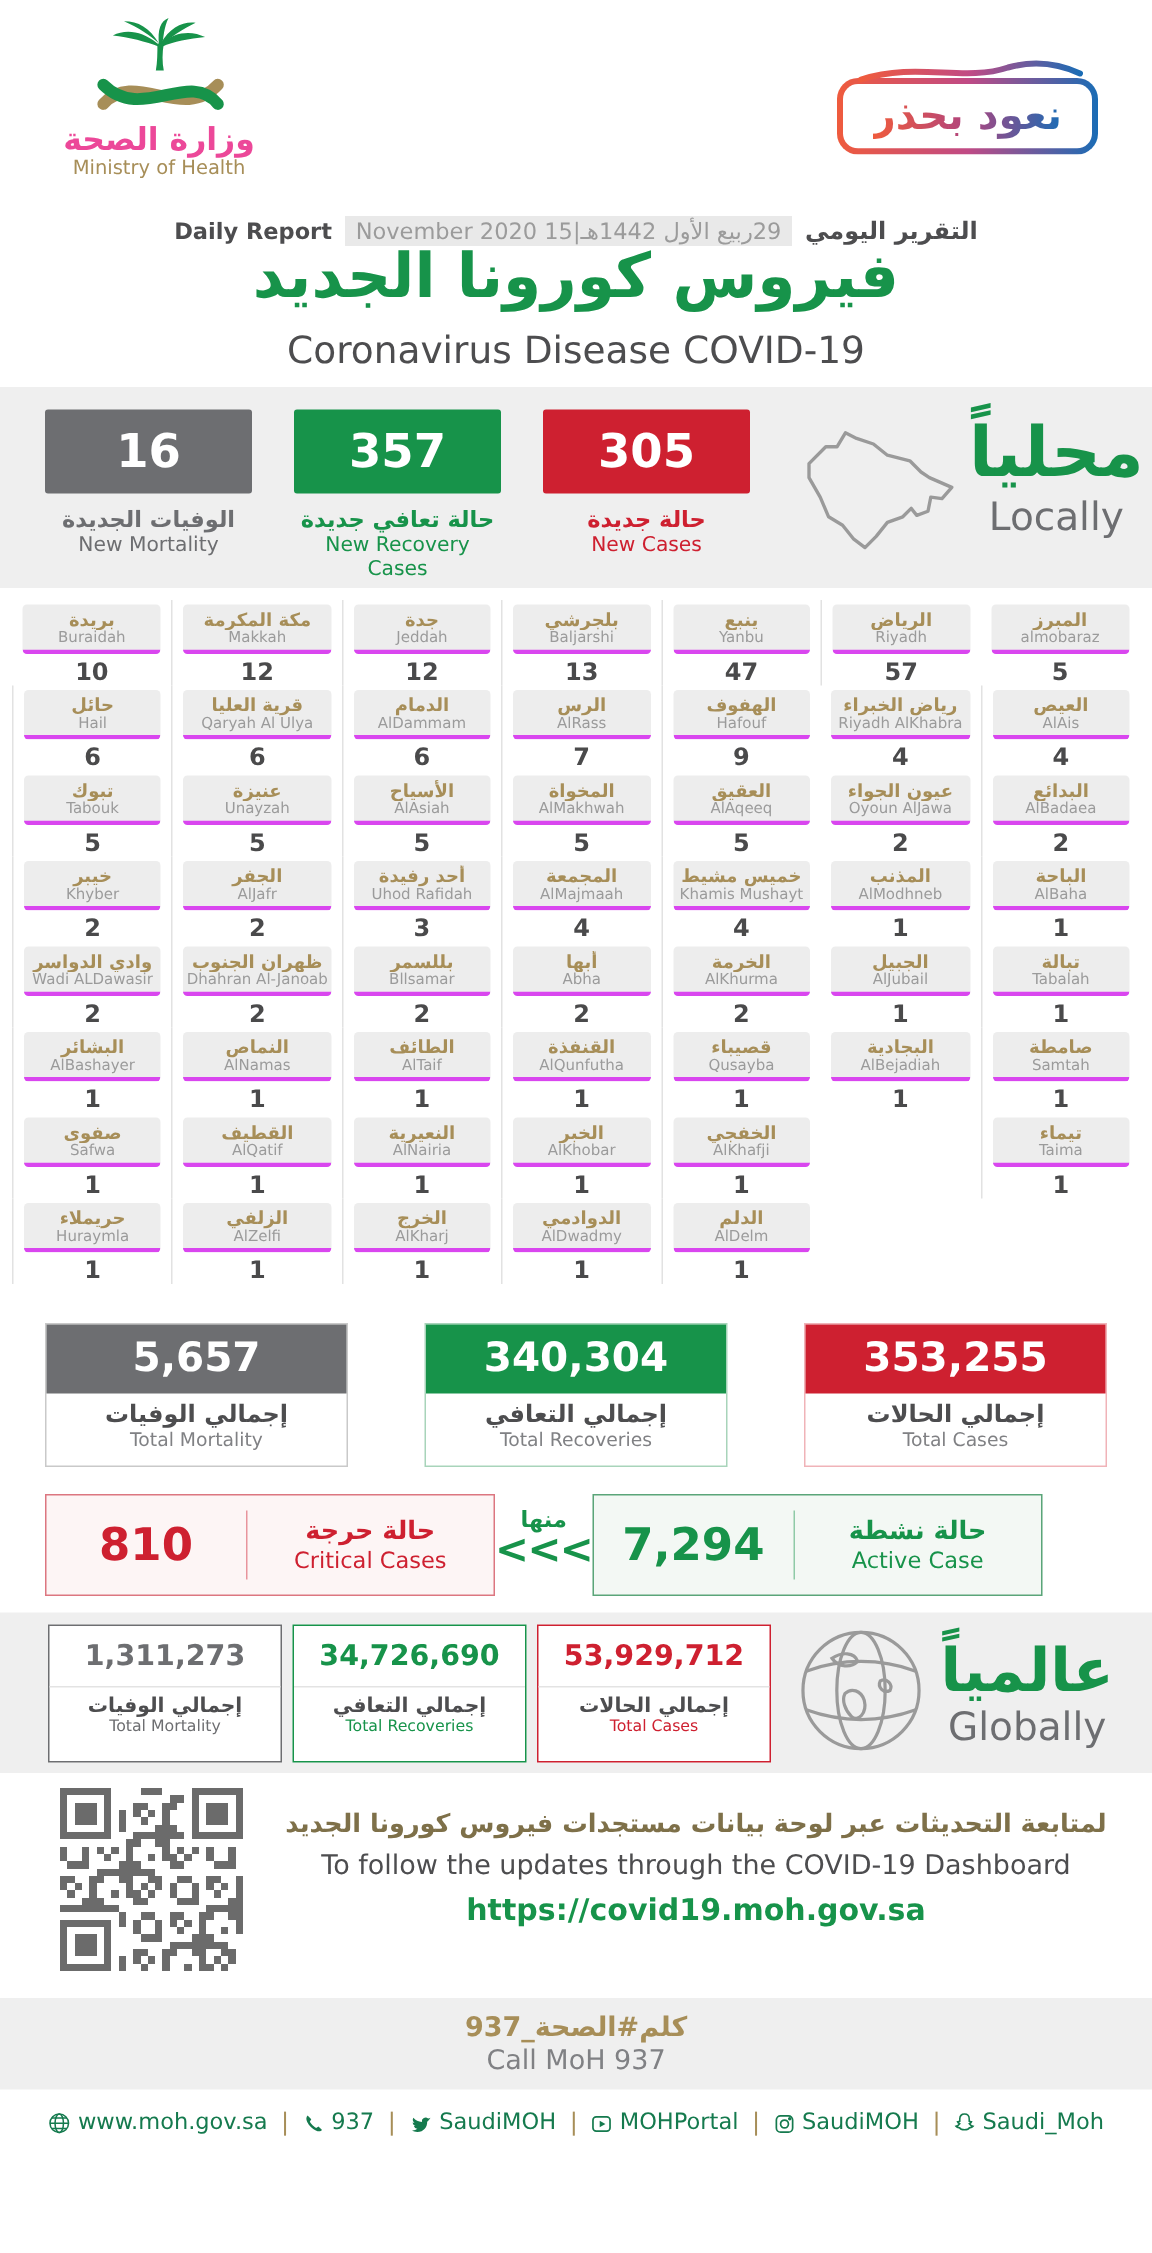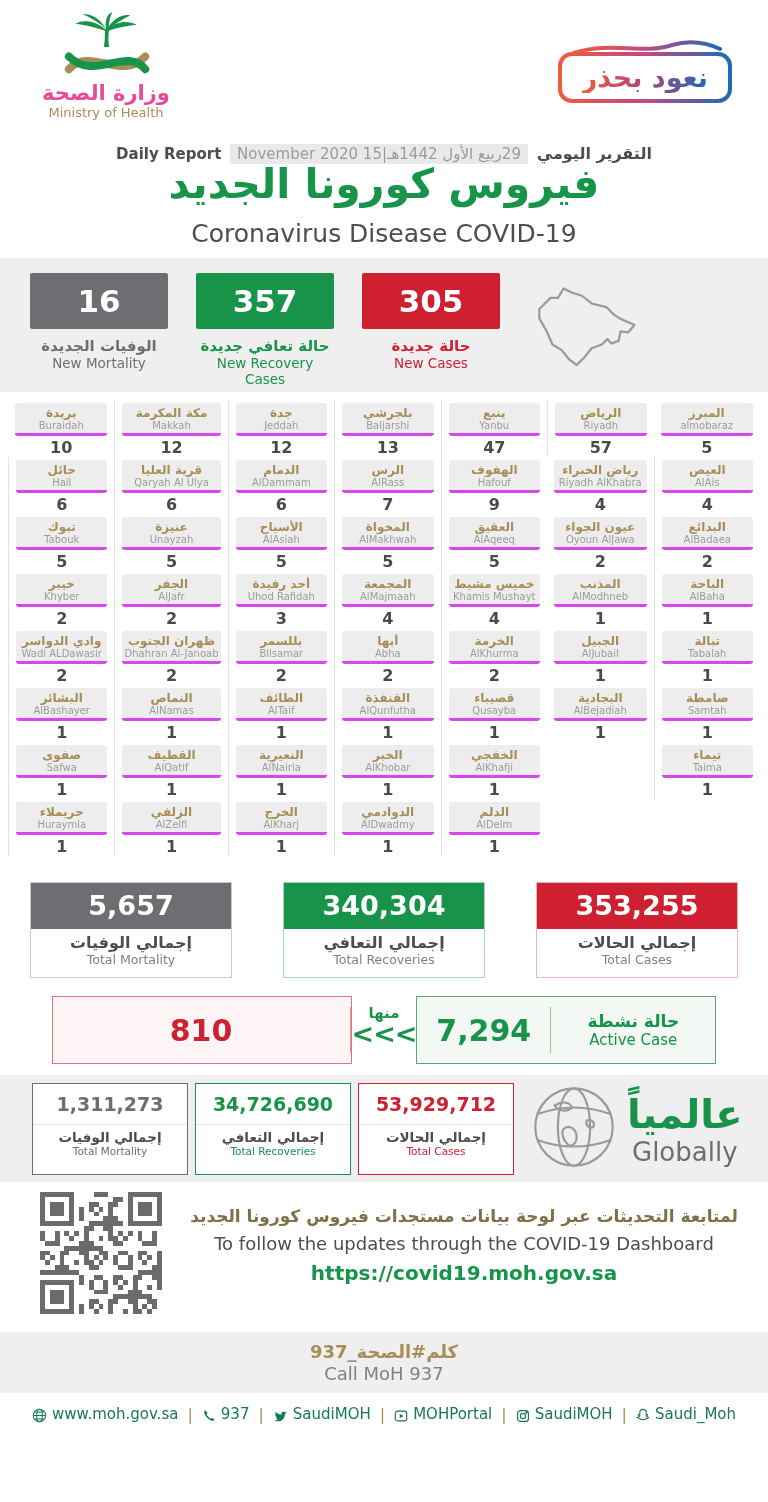--- a/index.html
+++ b/index.html
@@ -41,21 +41,21 @@
   .city-ar{color:#a78e58;font-size:12px;font-weight:bold;line-height:1.2;white-space:nowrap;overflow:hidden;}
   .city-en{color:#9b9b9b;font-size:10px;line-height:1.15;white-space:nowrap;overflow:hidden;}
   .city-val{color:#4a4a4b;font-size:16px;font-weight:bold;padding-top:2px;}
   
   .totals{height:125px;display:flex;justify-content:space-between;padding:22px 30px 0;box-sizing:border-box;}
   .tcard{width:202px;height:96px;text-align:center;border:1px solid #ccc;box-sizing:border-box;}
   .tcard-num{height:46px;color:#fff;font-size:27px;font-weight:bold;line-height:46px;}
   .tcard-ar{font-size:16px;font-weight:bold;color:#4d4d4f;margin-top:4px;}
   .tcard-en{font-size:12.5px;color:#808184;}
   
-  .flow-row{height:90px;display:flex;align-items:center;justify-content:center;padding:0 30px;box-sizing:border-box;}
+  .flow-row{height:90px;display:flex;align-items:center;justify-content:flex-start;padding:0 30px;box-sizing:border-box;}
   .obox{width:300px;height:68px;display:flex;align-items:center;border:1px solid;box-sizing:border-box;}
   .obox.critical{background:#fdf5f5;border-color:#dc7680;color:#ce2030;}
   .obox.active{background:#f3f8f4;border-color:#5aa579;color:#17934a;}
   .obox-num{flex:1.05;font-size:30px;font-weight:bold;text-align:center;}
   .obox-div{width:1px;height:46px;background:currentColor;opacity:.45;}
   .obox-labels{flex:1.3;text-align:center;}
   .obox-ar{font-size:17px;font-weight:bold;}
   .obox-en{font-size:15px;}
   .minha{text-align:center;color:#17934a;margin-top:-10px;}
   .minha-ar{font-size:15px;font-weight:bold;}
@@ -148,20 +148,24 @@
         <div class="stat-num" style="background: rgb(206, 32, 48);">305</div>
         <div class="stat-ar" style="color: rgb(206, 32, 48);">حالة جديدة</div>
         <div class="stat-en" style="color: rgb(206, 32, 48);">New Cases</div>
       </div>
     </div>
   <div class="map-wrap">
     <svg width="112" height="98" viewBox="0 0 120 100">
       <path d="M10,34 L22,22 L30,22 L36,12 L44,16 L56,20 L66,28 L82,32 L90,40 L96,44 L112,51 L105,59 L97,58 L95,68 L87,71 L83,66 L77,72 L66,76 L58,86 L50,94 L42,88 L34,78 L24,72 L18,58 L10,44 Z" stroke="#9a9a9a" stroke-width="2.4" fill="none" stroke-linejoin="round"></path>
     </svg>
   </div>
+  <div class="locally-head">
+    <div class="locally-ar">محلياً</div>
+    <div class="locally-en">Locally</div>
+  </div>
 </div>
 
 <div class="cities">
     <div class="city-cell fc">
       <div class="city-name">
         <div class="city-ar">بريدة</div>
         <div class="city-en">Buraidah</div>
       </div>
       <div class="city-val">10</div>
     </div>
@@ -547,20 +551,24 @@
       <div class="tcard-num" style="background: rgb(206, 32, 48);">353,255</div>
       <div class="tcard-ar">إجمالي الحالات</div>
       <div class="tcard-en">Total Cases</div>
     </div>
   </div>
 
 <div class="flow-row">
   <div class="obox critical">
     <div class="obox-num">810</div>
     <div class="obox-div"></div>
+    <div class="obox-labels">
+      <div class="obox-ar">حالة حرجة</div>
+      <div class="obox-en">Critical Cases</div>
+    </div>
   </div>
   <div class="minha">
     <div class="minha-ar">منها</div>
     <div class="minha-arrows">&lt;&lt;&lt;</div>
   </div>
   <div class="obox active">
     <div class="obox-num">7,294</div>
     <div class="obox-div"></div>
     <div class="obox-labels">
       <div class="obox-ar">حالة نشطة</div>

